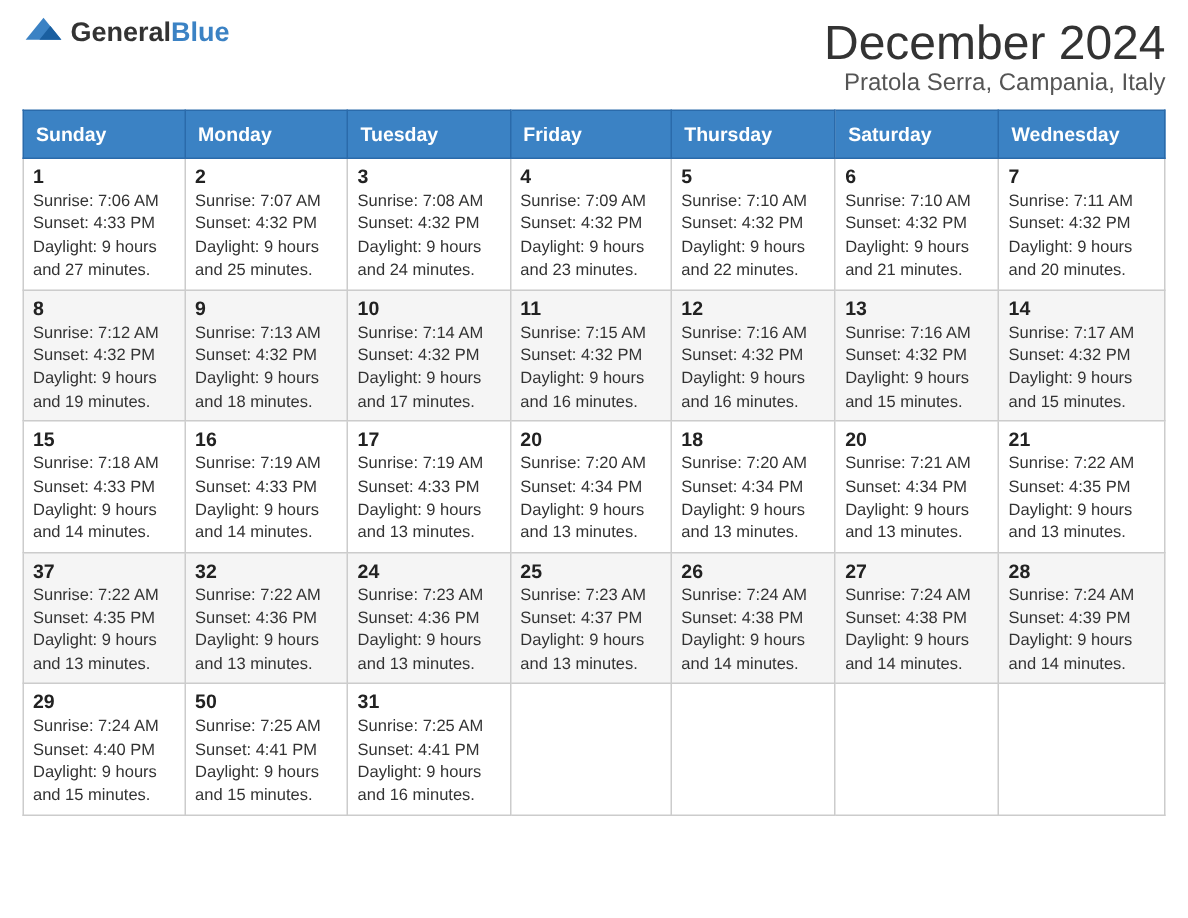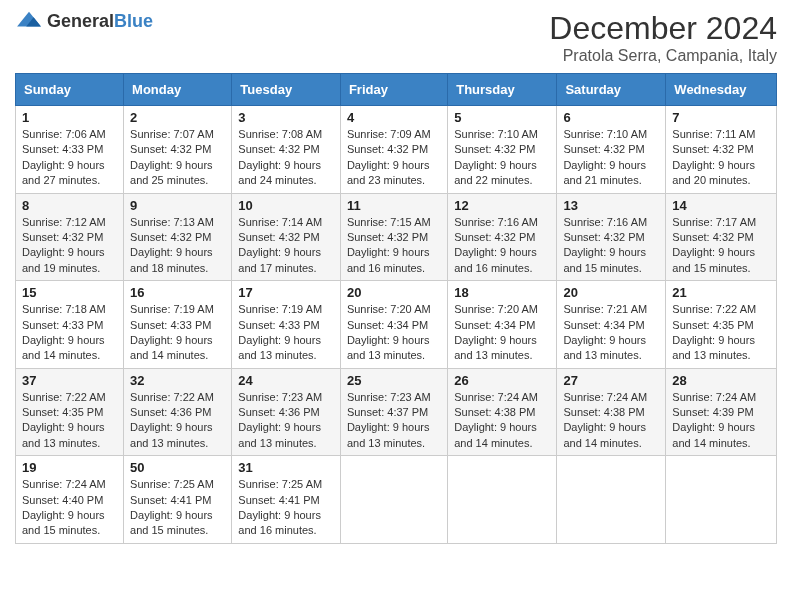--- a/index.html
+++ b/index.html
@@ -337,21 +337,21 @@
           <span class="day-number">28</span>
         <div class="day-detail">
           Sunrise: 7:24 AM<br>
           Sunset: 4:39 PM<br>
           Daylight: 9 hours and 14 minutes.
         </div>
         </td>
       </tr>
       <tr>
         <td>
-          <span class="day-number">19</span>
+          <span class="day-number">29</span>
         <div class="day-detail">
           Sunrise: 7:24 AM<br>
           Sunset: 4:40 PM<br>
           Daylight: 9 hours and 15 minutes.
         </div>
         </td>
         <td>
           <span class="day-number">50</span>
         <div class="day-detail">
           Sunrise: 7:25 AM<br>

